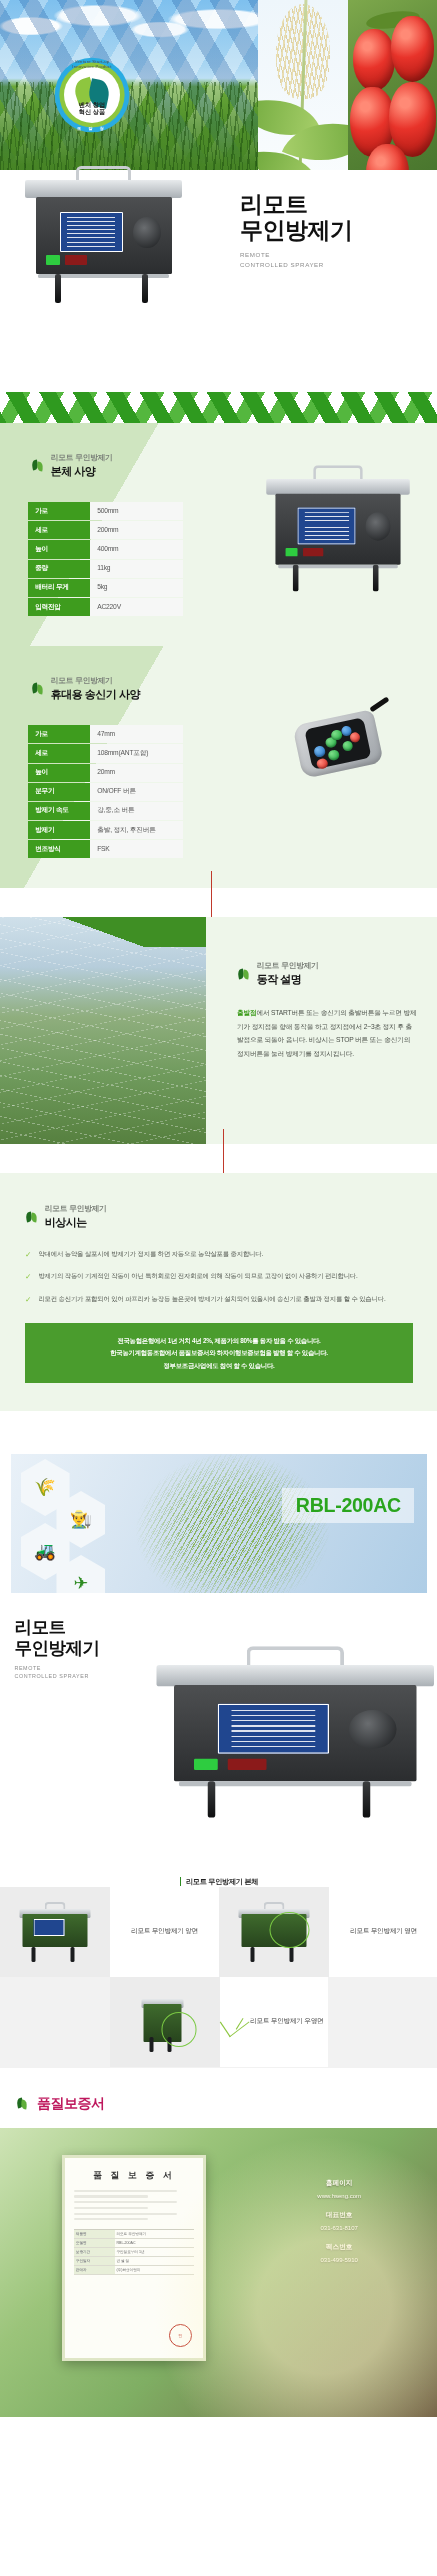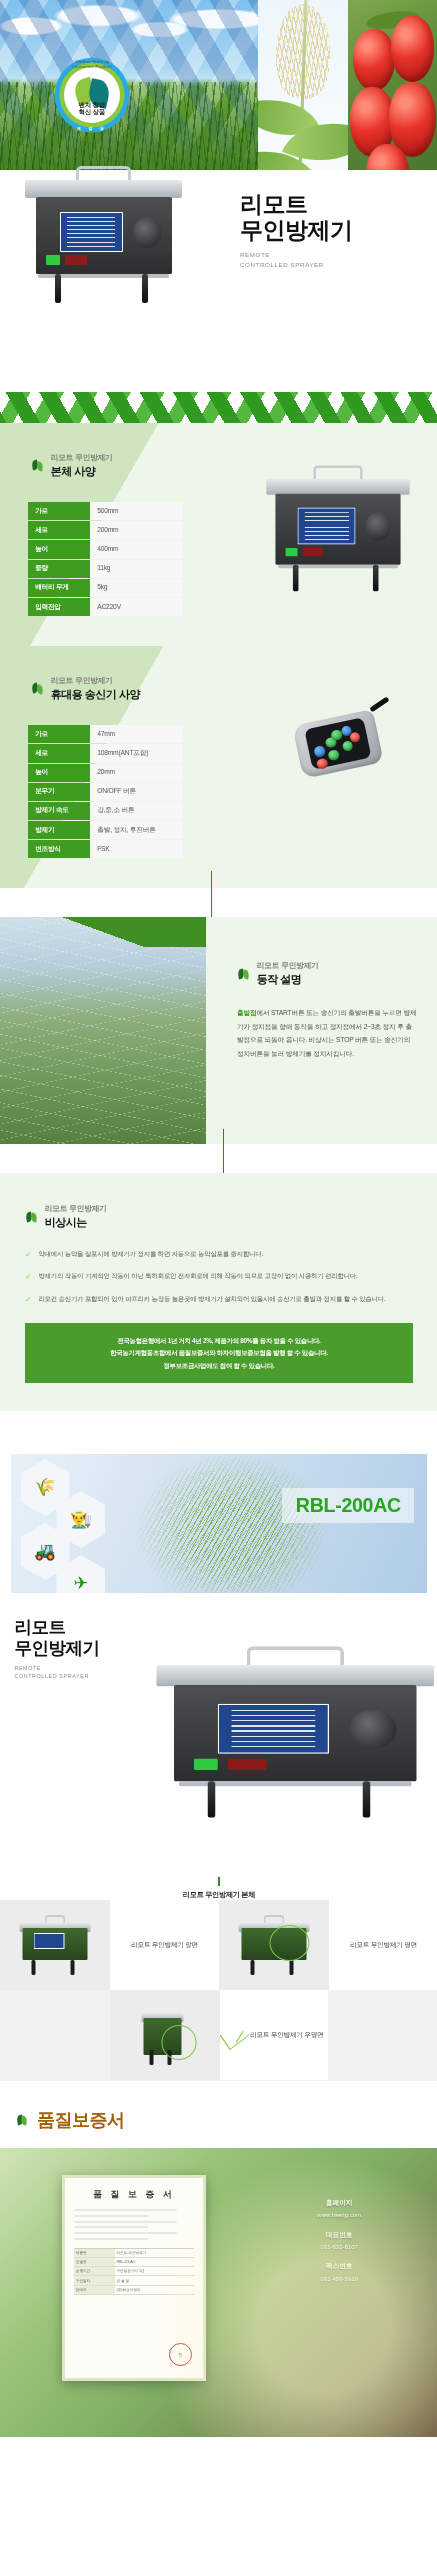--- a/index.html
+++ b/index.html
@@ -187,21 +187,21 @@
             mask-image:radial-gradient(ellipse 60% 70% at 55% 55%,#000 30%,transparent 75%);}
   .model-tag{position:absolute;right:12.4px;top:34px;background:rgba(255,255,255,.55);padding:6.2px 13.4px;}
   .model-tag span{font-size:19.6px;font-weight:bold;color:#2aa51e;letter-spacing:-0.3px;}
 
   .prod-title{padding:24px 0 0 14.4px;}
   .prod-title .kr{font-size:17.5px;font-weight:bold;line-height:1.2;color:#111;letter-spacing:-0.5px;}
   .prod-title .en{margin-top:5.2px;font-size:5.4px;color:#8d8d8d;line-height:1.55;letter-spacing:0.6px;}
 
   .big-machine{position:relative;margin:-36px 0 0 144px;width:242px;height:170px;}
 
-  .cap{display:flex;align-items:center;justify-content:center;gap:4.6px;margin:12.4px 0 0;flex-direction:column;}
+  .cap{display:flex;align-items:center;justify-content:center;gap:4.6px;margin:12.4px 0 0;}
   .cap .bar{width:1.5px;height:8.8px;background:#2e8b22;}
   .cap .t{font-size:7.2px;font-weight:bold;color:#222;letter-spacing:-0.3px;}
 
   .remote-block{padding:24px 0 20.6px;}
   .remote-big{margin:0 auto;width:155px;height:129px;position:relative;}
 
   
   .grid-sec{background:#f2f2f2;padding:0 0 1px;}
   .grid-row{display:flex;}
   .g-img{width:110px;height:90px;background:#ececec;position:relative;overflow:hidden;}
@@ -219,21 +219,21 @@
   .mini .box{position:absolute;left:8%;top:22%;width:84%;height:52%;background:linear-gradient(to bottom,#3f6b2d,#27441d);border-radius:1px;}
   .mini .lid{position:absolute;left:4%;top:14%;width:92%;height:14%;background:linear-gradient(to bottom,#e7eaec,#9fa5aa);border-radius:1.5px;}
   .mini .hdl{position:absolute;left:36%;top:2%;width:28%;height:14%;border:2.1px solid #c9cdd1;border-bottom:none;border-radius:4.1px 4.1px 0 0;}
   .mini .lg{position:absolute;top:74%;width:4.1px;height:24%;background:#1b1d1f;border-radius:1.5px;}
   .mini .lg.a{left:20%;} .mini .lg.b{left:70%;}
   .mini .lbl{position:absolute;left:22%;top:30%;width:40%;height:26%;background:#20468f;box-shadow:inset 0 0 0 1px #fff;}
   .hilite{position:absolute;border:1px solid #7ac943;border-radius:50%;}
 
   
   .warr-head{padding:27px 0 0 15.5px;display:flex;align-items:center;gap:4.1px;}
-  .warr-head .t{font-size:18px;font-weight:bold;color:#a16207;letter-spacing:-0.5px;}
+  .warr-head .t{font-size:14px;font-weight:bold;color:#be185d;letter-spacing:-0.5px;}
   .warr-img{position:relative;margin:15.5px 0 0;width:438px;height:289px;overflow:hidden;
     background:linear-gradient(135deg,#cfe4b6 0%,#9bc47a 30%,#7fae63 55%,#6d5a3f 100%);}
   .warr-img::after{content:"";position:absolute;inset:0;
     background:radial-gradient(circle at 74% 62%,rgba(255,245,200,.55) 0 18%,rgba(255,255,255,0) 46%);}
   .cert{position:absolute;left:62px;top:27px;width:144px;height:206px;background:#fdfdf7;
     border:3.1px solid #dfe6c6;box-shadow:0 3.1px 11.3px rgba(0,0,0,.3);padding:11.3px 9.3px;}
   .cert h4{text-align:center;font-size:8.8px;letter-spacing:3.1px;color:#333;margin-bottom:8.2px;font-weight:bold;}
   .cert .ln{height:2.1px;background:#e8e8e0;margin:3.6px 0;border-radius:1px;}
   .cert .ln.s{width:62%;} .cert .ln.m{width:86%;}
   .cert-tbl{margin-top:8.2px;border-top:0.5px solid #cfcfc2;}

